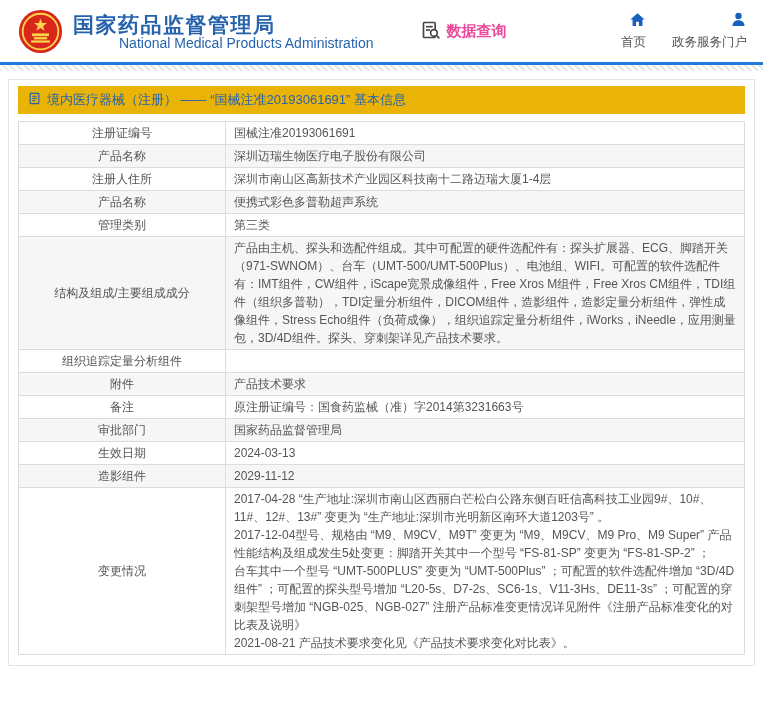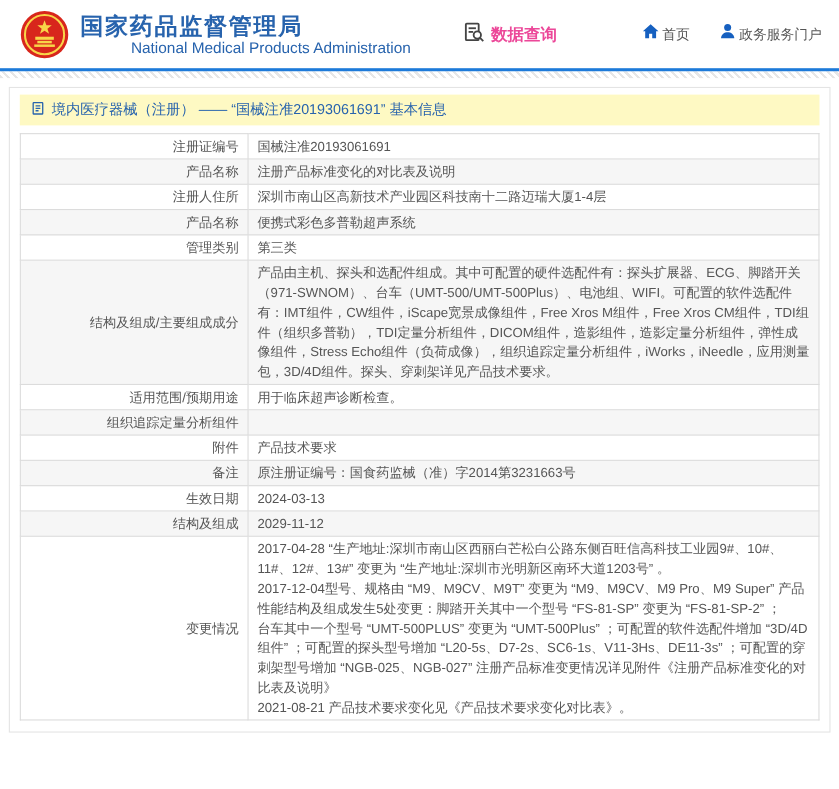--- a/index.html
+++ b/index.html
@@ -7,36 +7,36 @@
   .page { width:763px; min-height:717px; background:#fff; position:relative; }
 
   
   .header { height:62px; display:flex; align-items:center; padding:0 16px 0 18px; background:#fff; }
   .logo { width:45px; height:45px; flex:0 0 45px; }
   .org-block { margin-left:10px; }
   .org-cn { color:#2763ad; font-size:21px; font-weight:bold; letter-spacing:1.5px; line-height:24px; }
   .org-en { color:#2763ad; font-size:14px; line-height:12px;margin-left:46px; }
   .nav-query { margin-left:48px; display:flex; align-items:center; gap:5px; font-size:15px; font-weight:bold; color:#ec4899; cursor:pointer; }
   .nav-right { margin-left:auto; display:flex; gap:26px; }
-  .nav-item { display:flex; flex-direction:row; align-items:center; gap:2px; cursor:pointer; }
+  .nav-item { display:flex; flex-direction:column; align-items:flex-end; gap:2px; cursor:pointer; }
   .nav-item .lbl { font-size:12.5px; color:#555; }
 
   
   .top-line { height:3px; background:#1d7ad9; }
   .hatch { height:6px; background:repeating-linear-gradient(45deg,#e6e6e6 0 2px,#ffffff 2px 5px); }
 
   
   .panel { margin:8px 8px 0 8px; border:1px solid #e4e4e4; background:#fff; padding:6px 9px 10px 9px; }
-  .breadcrumb { background:#fef9c3; padding:5px 10px; display:flex; align-items:center; gap:6px;
+  .breadcrumb { background:#eab308; padding:5px 10px; display:flex; align-items:center; gap:6px;
                 color:#2763ad; font-size:13px; }
   
   table.info { width:100%; border-collapse:collapse; margin-top:7px; }
   table.info td { border:1px solid #dcdcdc; font-size:12px; color:#555;
                   line-height:18px; padding:2px 8px; vertical-align:top; white-space:pre-wrap; }
-  table.info td.lbl { width:207px; text-align:right; white-space:normal; vertical-align:middle; }
+  table.info td.lbl { width:207px; text-align:center; white-space:normal; vertical-align:middle; }
   table.info tr:nth-child(even) { background:#f6f6f6; }
 </style>
 </head>
 <body>
 
 <div class="page">
 
   <div class="header">
     <span class="logo">
       <svg viewBox="0 0 48 48" width="45" height="45">
@@ -102,60 +102,60 @@
     </div>
 
     <table class="info">
       <tbody>
         <tr>
             <td class="lbl">注册证编号</td>
             <td class="val">国械注准20193061691</td>
           </tr>
         <tr>
             <td class="lbl">产品名称</td>
-            <td class="val">注册产品标准变化的对比表及说明</td>
+            <td class="val">深圳迈瑞生物医疗电子股份有限公司</td>
           </tr>
         <tr>
             <td class="lbl">注册人住所</td>
             <td class="val">深圳市南山区高新技术产业园区科技南十二路迈瑞大厦1-4层</td>
           </tr>
         <tr>
             <td class="lbl">产品名称</td>
             <td class="val">便携式彩色多普勒超声系统</td>
           </tr>
         <tr>
             <td class="lbl">管理类别</td>
             <td class="val">第三类</td>
           </tr>
         <tr>
             <td class="lbl">结构及组成/主要组成成分</td>
             <td class="val">产品由主机、探头和选配件组成。其中可配置的硬件选配件有：探头扩展器、ECG、脚踏开关（971-SWNOM）、台车（UMT-500/UMT-500Plus）、电池组、WIFI。可配置的软件选配件有：IMT组件，CW组件，iScape宽景成像组件，Free Xros M组件，Free Xros CM组件，TDI组件（组织多普勒），TDI定量分析组件，DICOM组件，造影组件，造影定量分析组件，弹性成像组件，Stress Echo组件（负荷成像），组织追踪定量分析组件，iWorks，iNeedle，应用测量包，3D/4D组件。探头、穿刺架详见产品技术要求。</td>
           </tr>
         <tr>
-            <td class="lbl">适用范围/预期用途</td>
-            <td class="val">用于临床超声诊断检查。</td>
-          </tr>
-        <tr>
             <td class="lbl">组织追踪定量分析组件</td>
             <td class="val"></td>
           </tr>
         <tr>
             <td class="lbl">附件</td>
             <td class="val">产品技术要求</td>
           </tr>
         <tr>
             <td class="lbl">备注</td>
             <td class="val">原注册证编号：国食药监械（准）字2014第3231663号</td>
           </tr>
         <tr>
+            <td class="lbl">审批部门</td>
+            <td class="val">国家药品监督管理局</td>
+          </tr>
+        <tr>
             <td class="lbl">生效日期</td>
             <td class="val">2024-03-13</td>
           </tr>
         <tr>
-            <td class="lbl">结构及组成</td>
+            <td class="lbl">造影组件</td>
             <td class="val">2029-11-12</td>
           </tr>
         <tr>
             <td class="lbl">变更情况</td>
             <td class="val">2017-04-28 “生产地址:深圳市南山区西丽白芒松白公路东侧百旺信高科技工业园9#、10#、11#、12#、13#” 变更为 “生产地址:深圳市光明新区南环大道1203号” 。
 2017-12-04型号、规格由 “M9、M9CV、M9T” 变更为 “M9、M9CV、M9 Pro、M9 Super” 产品性能结构及组成发生5处变更：脚踏开关其中一个型号 “FS-81-SP” 变更为 “FS-81-SP-2” ；
 台车其中一个型号 “UMT-500PLUS” 变更为 “UMT-500Plus” ；可配置的软件选配件增加 “3D/4D组件” ；可配置的探头型号增加 “L20-5s、D7-2s、SC6-1s、V11-3Hs、DE11-3s” ；可配置的穿刺架型号增加 “NGB-025、NGB-027” 注册产品标准变更情况详见附件《注册产品标准变化的对比表及说明》
 2021-08-21 产品技术要求变化见《产品技术要求变化对比表》。</td>
           </tr>
 

